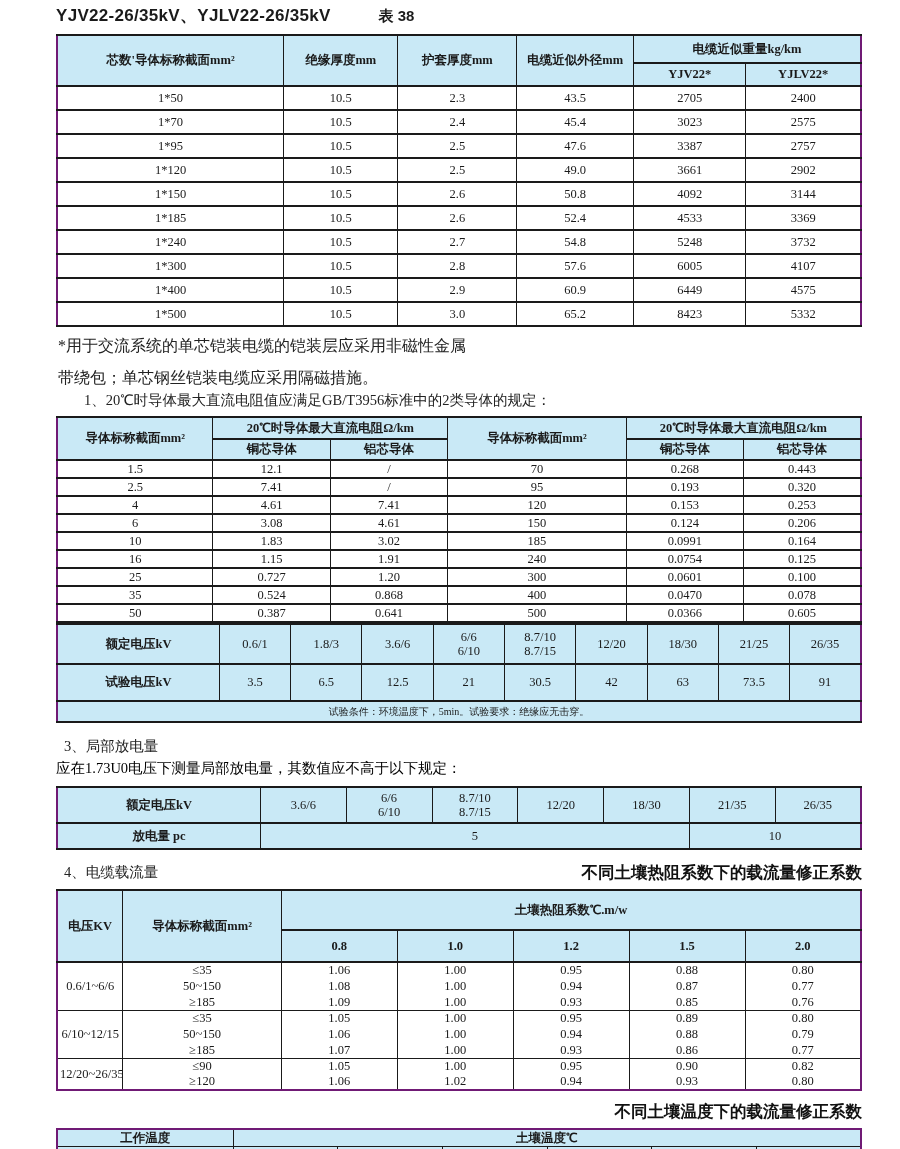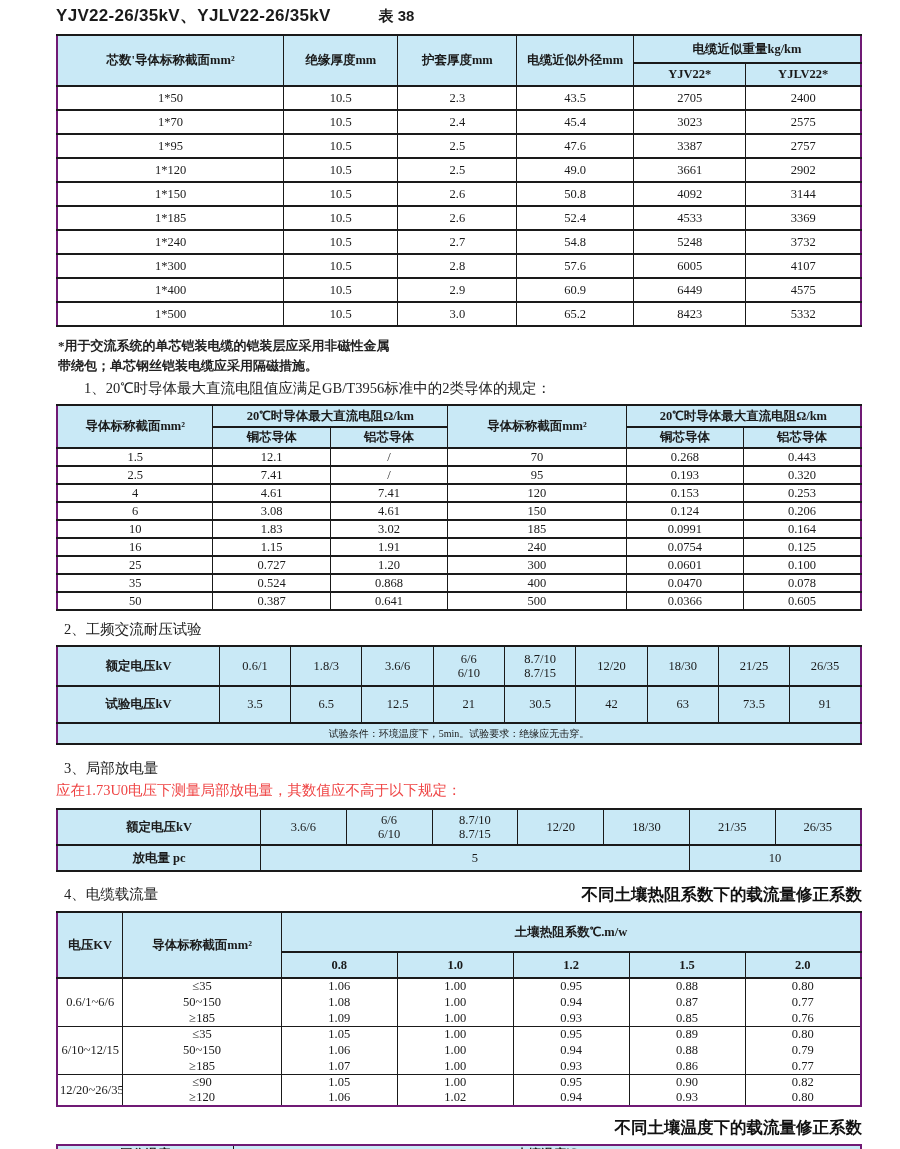--- a/index.html
+++ b/index.html
@@ -38,39 +38,39 @@
   td.note { background:#ffffff; font-size:10px; }
 
   
   #t1 tr:nth-child(1){height:28px} #t1 tr:nth-child(2){height:23px}
   #t1 tr:nth-child(n+3){height:24px}
   #t2 tr:nth-child(1){height:22px} #t2 tr:nth-child(2){height:21px}
   #t2 tr:nth-child(n+3){height:18px}
   #t3 tr:nth-child(1){height:40px} #t3 tr:nth-child(2){height:37px}
   #t3 tr:nth-child(3){height:21px}
   #t4 tr:nth-child(1){height:36px} #t4 tr:nth-child(2){height:26px}
-  #t5 tr:nth-child(1){height:40px} #t5 tr:nth-child(2){height:26px}
+  #t5 tr:nth-child(1){height:40px} #t5 tr:nth-child(2){height:32px}
   #t5 tr:nth-child(n+3){height:16px}
   #t6 tr{height:17px}
   #t6 th, #t6 td, #t5 tr:nth-child(n+3) td { border-top-width:1.5px; border-bottom-width:1.5px; }
 
   
   #t5 tbody tr:nth-child(n+3) td { border-top:none; border-bottom:none; }
   #t5 tbody tr.group td { border-top:1.5px solid #1a1a1a; }
   #t5 tbody tr:last-child td { border-bottom:1.5px solid #1a1a1a; }
 
   
-  .note-text { font-size:13px; line-height:20px; margin:9px 0 0 2px; color:#222;font-weight:bold; }
+  .note-text { font-size:16px; line-height:20px; margin:9px 0 0 2px; color:#222; }
   .sec-heading {
     color:#2b58ab; font-family:"Liberation Sans", sans-serif;
     font-weight:bold; font-size:17.5px; margin:15px 0 5px 0;
   }
   .num-item { font-size:14.5px; color:#222; margin:9px 0 6px 8px; }
   .num-item.first { margin-left:28px; margin-top:3px; }
-  .plain-line { font-size:14.5px; color:#ef4444; margin:3px 0 8px 0; }
+  .plain-line { font-size:14.5px; color:#000000; margin:3px 0 8px 0; }
   .sec4-row { display:flex; justify-content:space-between; align-items:flex-end; margin:12px 0 5px 0; }
   .sec4-row .num-item { margin:0 0 2px 8px; }
   .right-title {
     text-align:right; font-family:"Liberation Sans", sans-serif;
     font-weight:bold; font-size:16.5px; color:#111;
   }
   .right-title.gap { margin:10px 0 5px 0; }
 </style>
 </head>
 <body>
@@ -180,21 +180,21 @@
           <td>10.5</td>
           <td>3.0</td>
           <td>65.2</td>
           <td>8423</td>
           <td>5332</td>
         </tr>
       </tbody>
   </table>
 
   <div class="note-text">*用于交流系统的单芯铠装电缆的铠装层应采用非磁性金属</div>
-  <div class="note-text" style="margin-top:0">带绕包；单芯钢丝铠装电缆应采用隔磁措施。</div>
+  <div class="note-text" style="margin-top:12px">带绕包；单芯钢丝铠装电缆应采用隔磁措施。</div>
 
   <div class="num-item first">1、20℃时导体最大直流电阻值应满足GB/T3956标准中的2类导体的规定：</div>
 
   <table id="t2">
     <colgroup>
         <col style="width:19.4%">
         <col style="width:14.6%">
         <col style="width:14.6%">
         <col style="width:22.2%">
         <col style="width:14.6%">
@@ -281,21 +281,20 @@
           <td>50</td>
           <td>0.387</td>
           <td>0.641</td>
           <td>500</td>
           <td>0.0366</td>
           <td>0.605</td>
         </tr>
       </tbody>
   </table>
 
-  <div class="num-item">2、工频交流耐压试验</div>
 
   <table id="t3" class="all-blue">
     <colgroup>
         <col style="width:20.2%">
         <col style="width:8.87%">
         <col style="width:8.87%">
         <col style="width:8.87%">
         <col style="width:8.87%">
         <col style="width:8.87%">
         <col style="width:8.87%">

